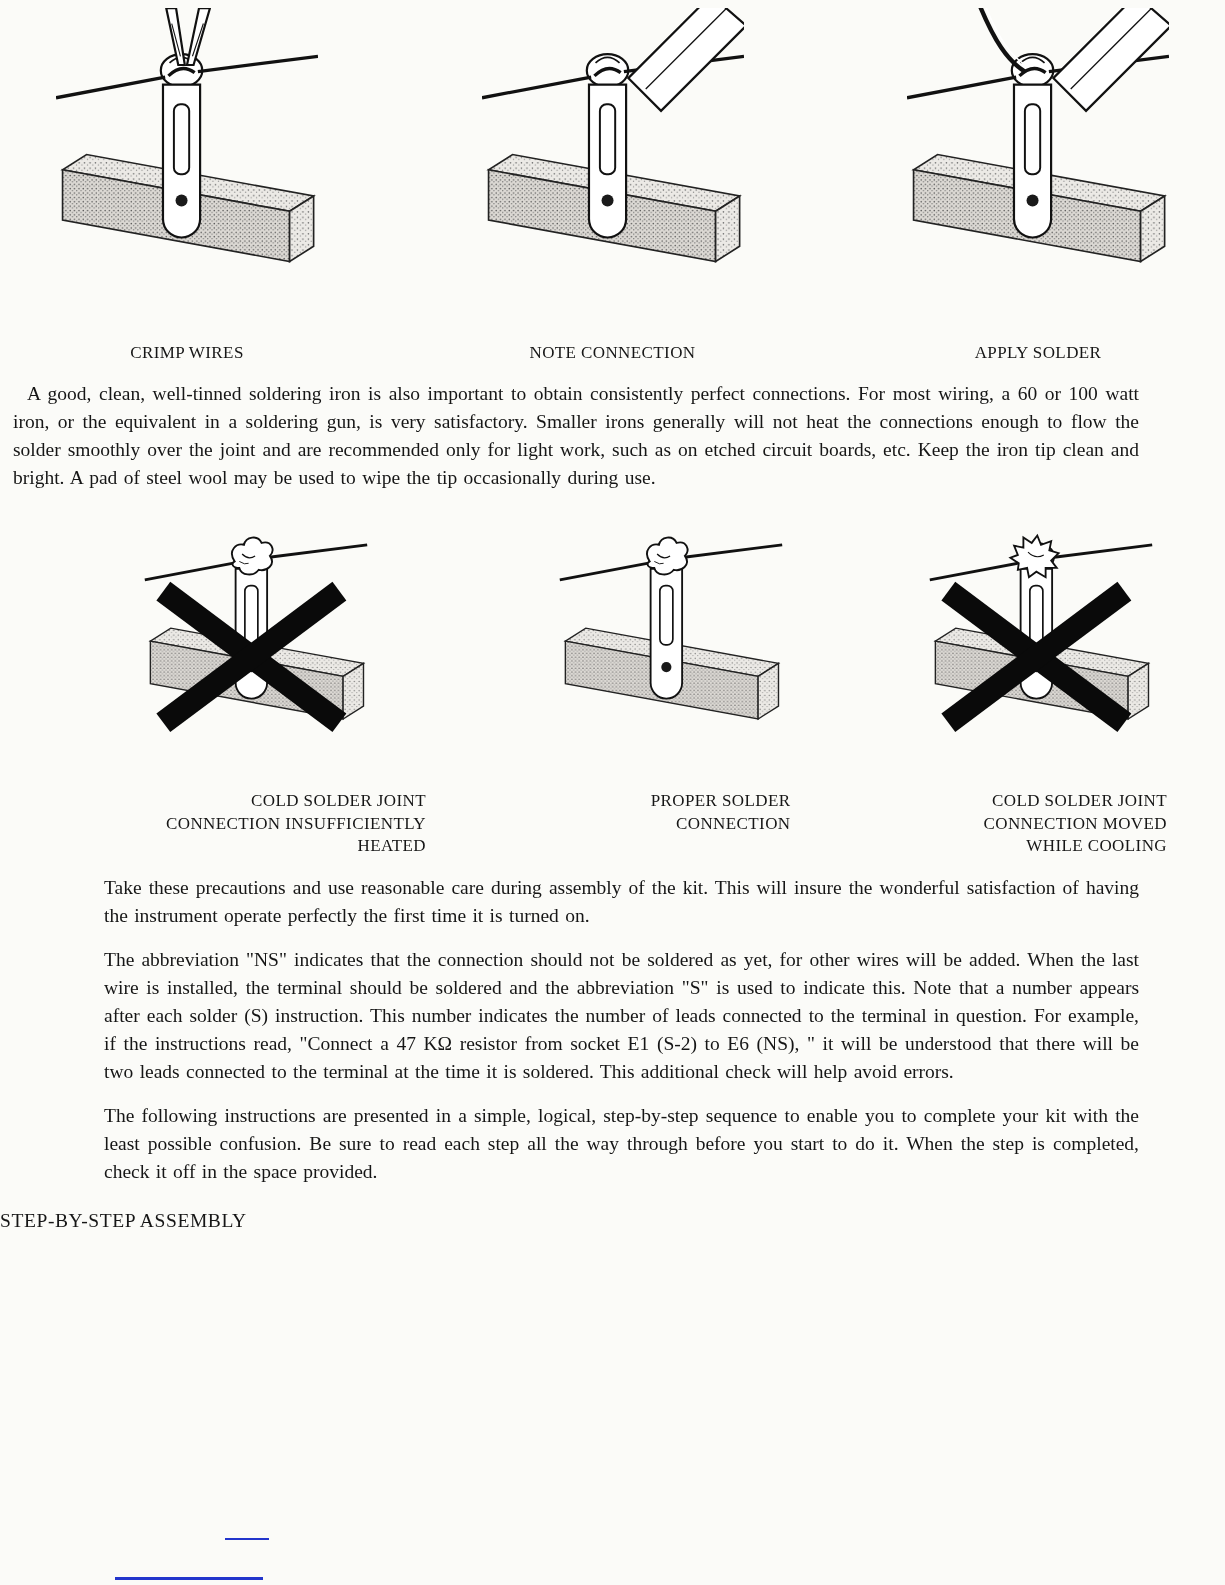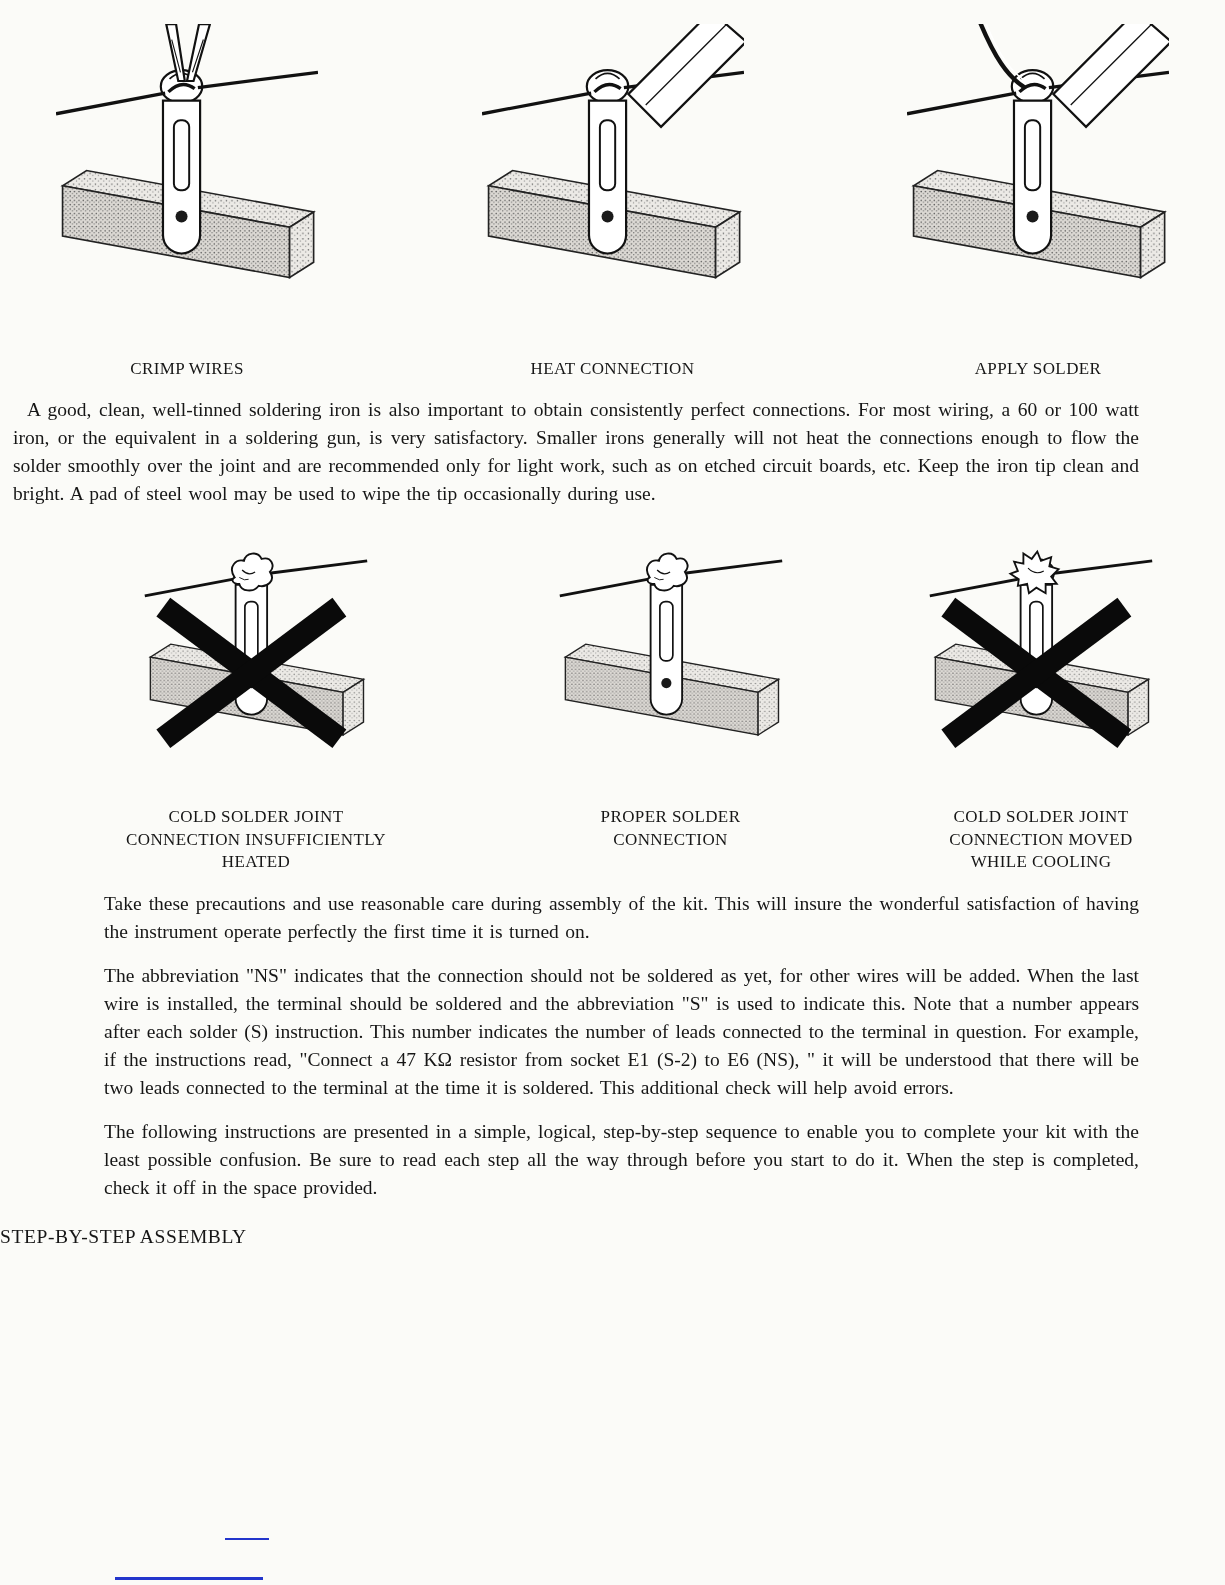--- a/index.html
+++ b/index.html
@@ -5,37 +5,37 @@
   * { margin: 0; padding: 0; box-sizing: border-box; }
   html, body { width: 1225px; }
   body {
     height: 1585px;
     background: #fbfbf8;
     font-family: "Liberation Serif", serif;
     color: #161616;
     position: relative;
     overflow: hidden;
   }
-  .page { width: 100%; height: 100%; padding-top: 24px; position: relative; }
+  .page { width: 100%; height: 100%; padding-top: 8px; position: relative; }
 
   
   .fig-row-top { display: flex; justify-content: space-between; padding: 0 50px; }
   .fig-col-top { width: 274px; display: flex; flex-direction: column; align-items: center; }
   .fig-art-top { width: 262px; height: 328px; }
 
   .fig-row-bottom { display: flex; justify-content: space-between; padding: 0 58px 0 86px; margin-top: 12px; }
   .fig-col-bottom { display: flex; flex-direction: column; }
   .col-b1 { width: 340px; } .col-b2 { width: 240px; } .col-b3 { width: 252px; }
   .fig-art-bottom { width: 226px; height: 278px; align-self: center; }
 
   .caption {
     font-size: 17px; letter-spacing: 0.4px; line-height: 1.32;
     text-align: center; white-space: pre-line; margin-top: 6px;
   }
-  .fig-col-bottom .caption { text-align: center; margin-top: 8px; }
+  .fig-col-bottom .caption { text-align: right; margin-top: 8px; }
 
   
   .body-text {
     margin: 16px 86px 0 104px;
     font-size: 19.5px; line-height: 28px;
     text-align: justify; word-spacing: 1.5px;
   }
   .indent-first { text-indent: 14px; margin-left: 13px; }
 
   .assembly-heading {
@@ -134,21 +134,21 @@
       <div class="caption">CRIMP WIRES</div>
     </div>
 
     <div class="fig-col-top">
       <svg class="fig fig-art-top" viewBox="0 0 240 300">
         <use href="#g-board"></use>
           <use href="#g-terminal"></use>
           <use href="#g-wire"></use>
           <use href="#g-iron"></use>
       </svg>
-      <div class="caption">HEAT CONNECTION</div>
+      <div class="caption">NOTE CONNECTION</div>
     </div>
 
     <div class="fig-col-top">
       <svg class="fig fig-art-top" viewBox="0 0 240 300">
         <use href="#g-board"></use>
           <use href="#g-terminal"></use>
           <use href="#g-wire"></use>
           <use href="#g-iron"></use>
           <use href="#g-solderwire"></use>
       </svg>

